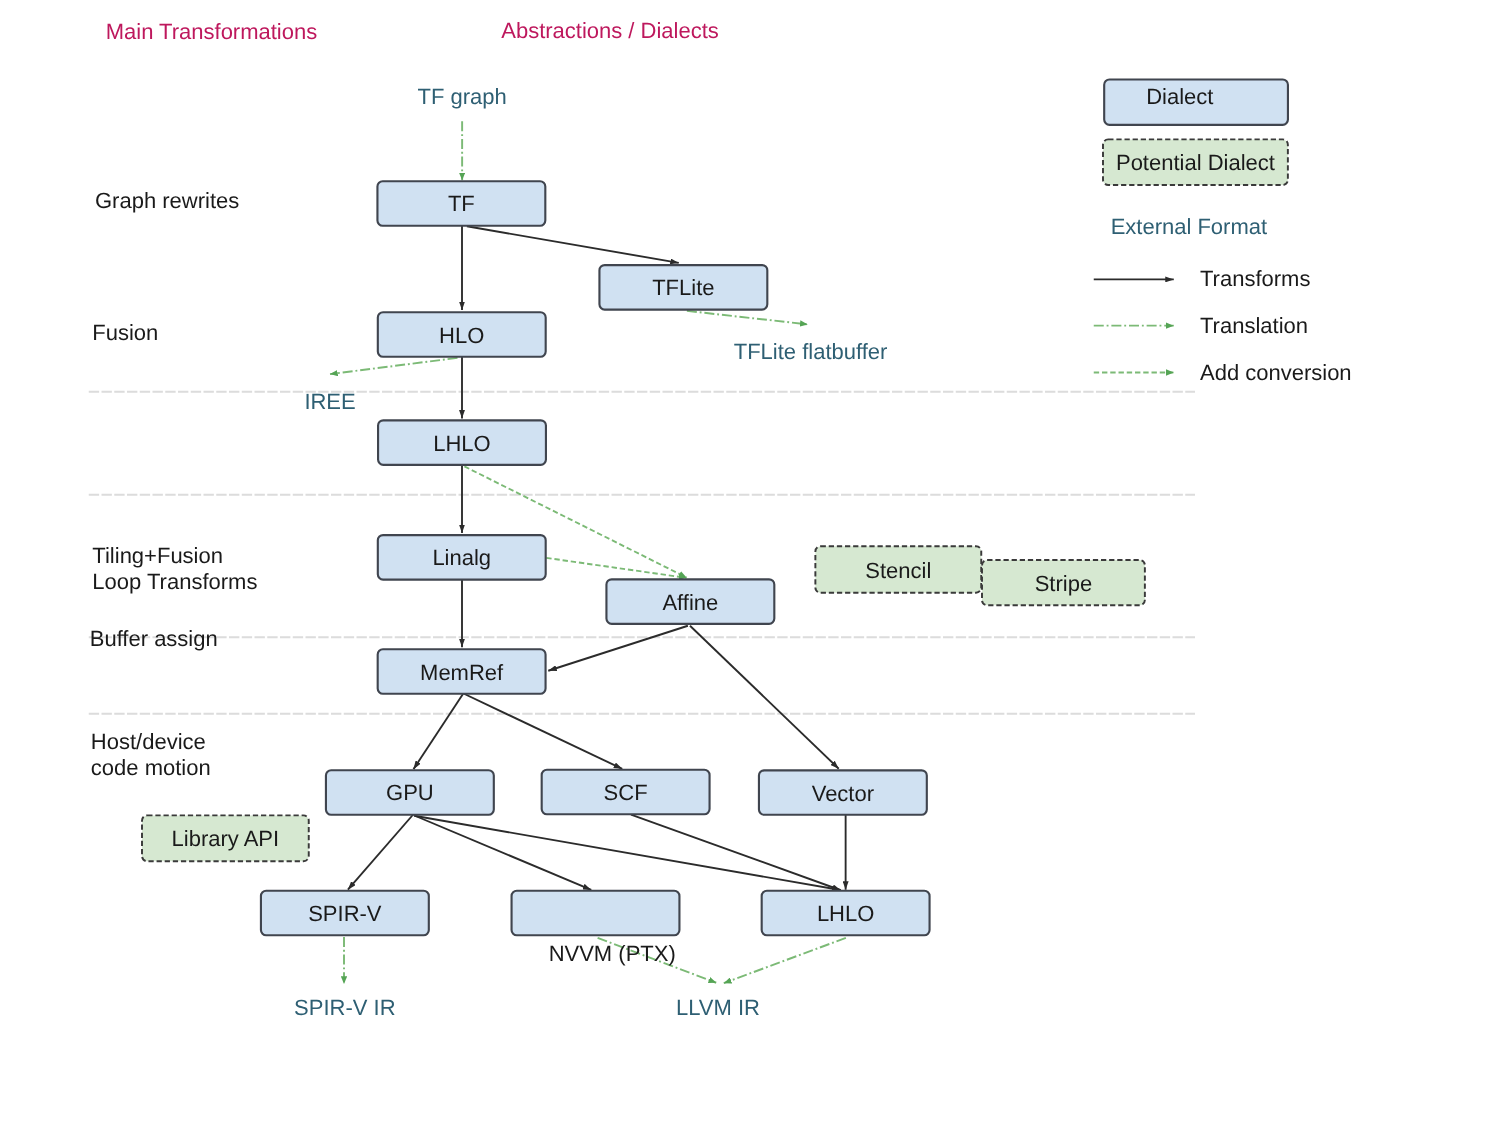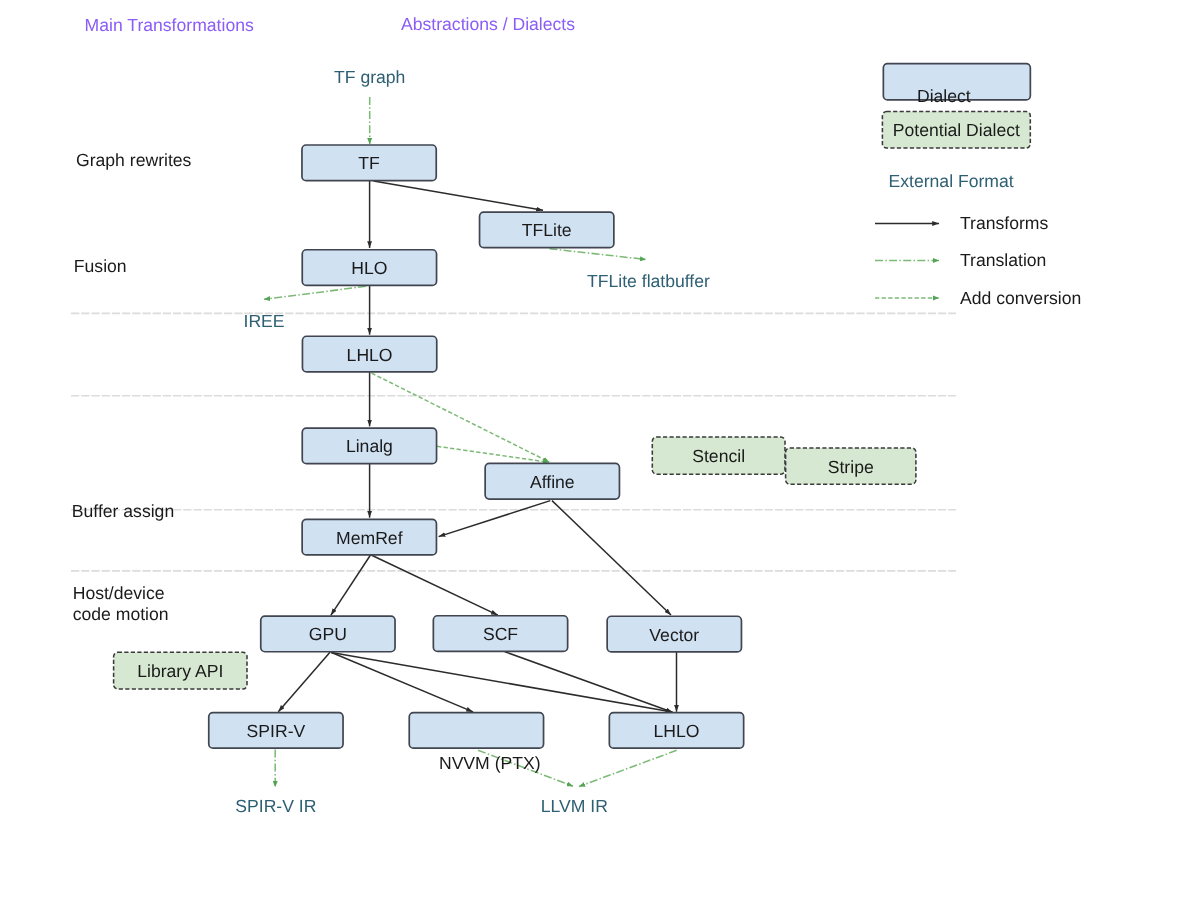--- a/index.html
+++ b/index.html
@@ -2,21 +2,21 @@
 <html><head>
 <meta charset="utf-8">
 <style>
   html,body{margin:0;padding:0;background:#ffffff;}
   body{width:1200px;height:900px;font-family:"Liberation Sans",sans-serif;overflow:hidden;
        -webkit-font-smoothing:antialiased;text-rendering:geometricPrecision;}
   #stage{position:relative;width:1200px;height:900px;background:#fff;}
   #diagram{position:absolute;left:0;top:0;}
   #overlay{position:absolute;left:0;top:0;width:1200px;height:900px;transform:translateZ(0);}
   .hdr,.stagelabel,.extlabel,.legtext,.boxlabel{position:absolute;white-space:nowrap;font-size:17.6px;}
-  .hdr{color:#8b5cf6;}
+  .hdr{color:#be185d;}
   .stagelabel{color:#1a1a1a;line-height:24.5px;}
   .extlabel{color:#2e5f73;}
   .legtext{color:#1a1a1a;}
   .boxlabel{color:#1a1a1a;text-align:center;}
 </style>
 </head>
 <body>
 
 <div id="stage">
 <svg id="diagram" width="1200" height="900" viewBox="0 0 1200 900">
@@ -86,20 +86,24 @@
 </svg>
 <div id="overlay">
   <div class="hdr" style="left:84.6px;top:15.3px;line-height:20px">Main Transformations</div>
   <div class="hdr" style="left:401.0px;top:13.6px;line-height:20px">Abstractions / Dialects</div>
   <div class="stagelabel" style="left:76.0px;top:149.8px">
     <div style="line-height:21.3px">Graph rewrites</div>
   </div>
   <div class="stagelabel" style="left:73.8px;top:255.8px">
     <div style="line-height:21.3px">Fusion</div>
   </div>
+  <div class="stagelabel" style="left:73.9px;top:433.9px">
+    <div style="line-height:21.3px">Tiling+Fusion</div>
+    <div style="line-height:21.3px">Loop Transforms</div>
+  </div>
   <div class="stagelabel" style="left:71.8px;top:501px">
     <div style="line-height:21.3px">Buffer assign</div>
   </div>
   <div class="stagelabel" style="left:72.7px;top:583.0px">
     <div style="line-height:21.3px">Host/device</div>
     <div style="line-height:21.3px">code motion</div>
   </div>
   <div class="boxlabel" style="left:301.95px;top:153.3px;width:134.3px;line-height:20px">TF</div>
   <div class="boxlabel" style="left:479.55px;top:220.35px;width:134.3px;line-height:20px">TFLite</div>
   <div class="boxlabel" style="left:302.25px;top:258.05px;width:134.3px;line-height:20px">HLO</div>
@@ -114,20 +118,20 @@
   <div class="boxlabel" style="left:409.25px;top:753px;width:161px;line-height:20px">NVVM (PTX)</div>
   <div class="boxlabel" style="left:609.35px;top:720.85px;width:134.3px;line-height:20px">LHLO</div>
   <div class="boxlabel" style="left:652.3px;top:446.1px;width:132.7px;line-height:20px">Stencil</div>
   <div class="boxlabel" style="left:785.6px;top:456.6px;width:130.3px;line-height:20px">Stripe</div>
   <div class="boxlabel" style="left:113.6px;top:661.15px;width:133.4px;line-height:20px">Library API</div>
   <div class="extlabel" style="left:334px;top:67.3px;line-height:20px">TF graph</div>
   <div class="extlabel" style="left:587px;top:271.0px;line-height:20px">TFLite flatbuffer</div>
   <div class="extlabel" style="left:243.5px;top:310.5px;line-height:20px">IREE</div>
   <div class="extlabel" style="left:235.3px;top:795.6px;line-height:20px">SPIR-V IR</div>
   <div class="extlabel" style="left:540.8px;top:795.6px;line-height:20px">LLVM IR</div>
-  <div class="boxlabel" style="left:883.35px;top:86px;width:121px;line-height:20px">Dialect</div>
+  <div class="boxlabel" style="left:883.35px;top:67px;width:121px;line-height:20px">Dialect</div>
   <div class="boxlabel" style="left:882.4px;top:120.25px;width:147.9px;line-height:20px">Potential Dialect</div>
   <div class="extlabel" style="left:888.5px;top:171.3px;line-height:20px">External Format</div>
   <div class="legtext" style="left:960px;top:213.4px;line-height:20px">Transforms</div>
   <div class="legtext" style="left:960px;top:250.4px;line-height:20px">Translation</div>
   <div class="legtext" style="left:960px;top:287.9px;line-height:20px">Add conversion</div>
 </div>
 </div>
 
 </body></html>

